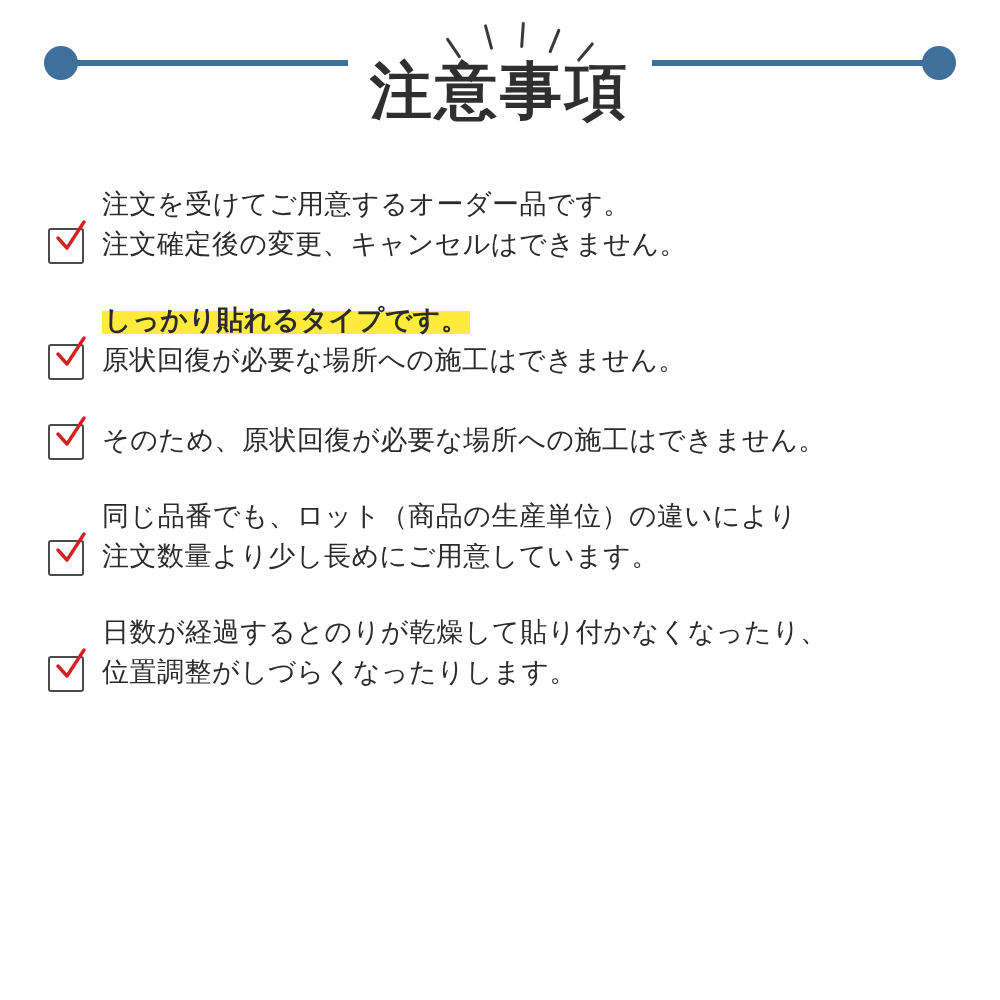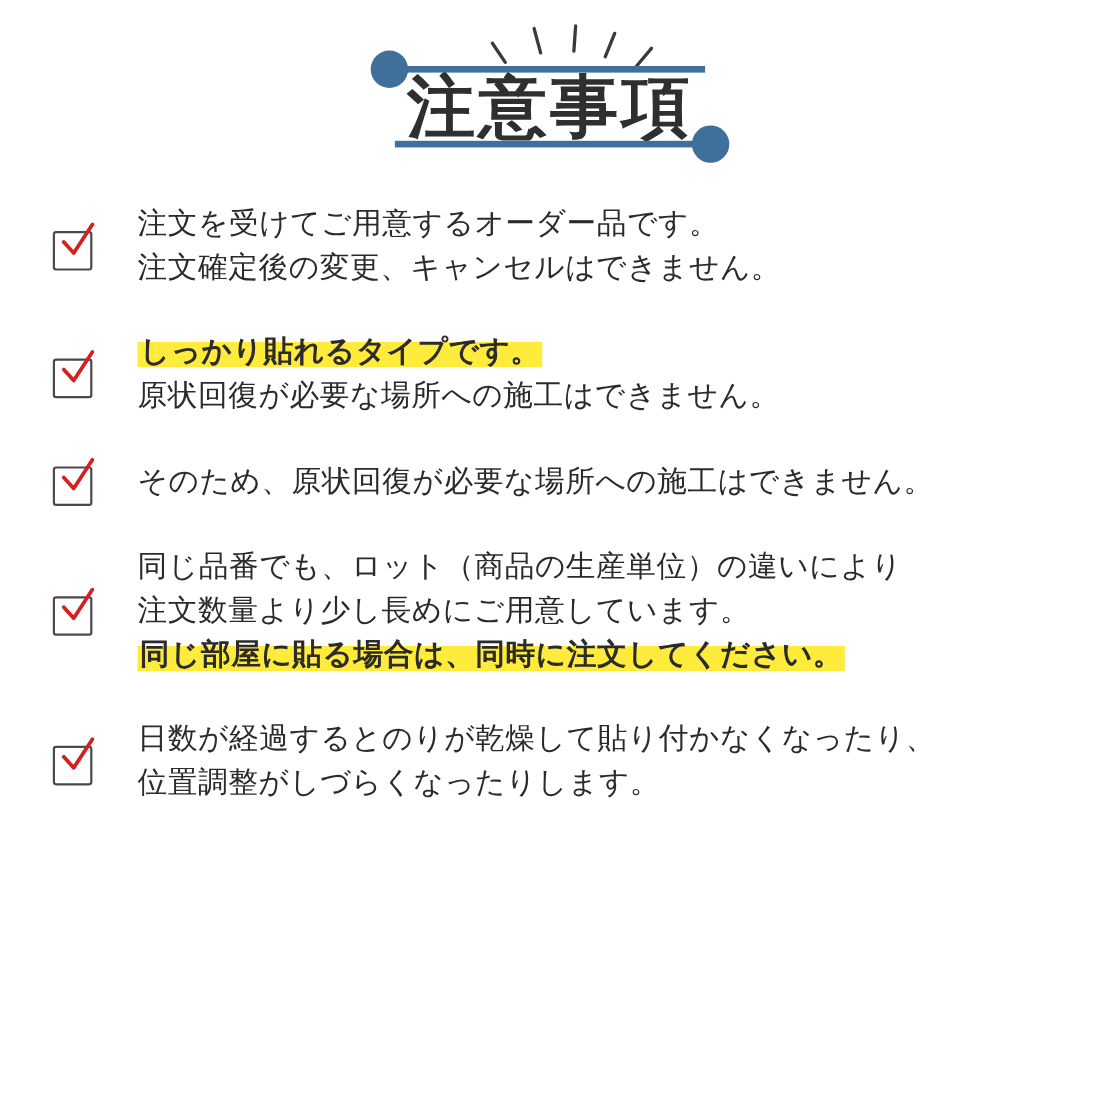--- a/index.html
+++ b/index.html
@@ -33,23 +33,21 @@
     position: absolute;
     background: #3a3a3a;
     border-radius: 2px;
   }
   .title-row {
     position: absolute;
     top: 60px;
     left: 0;
     right: 0;
     display: flex;
-    align-items: center;
     justify-content: center;
-    flex-direction: column;
   }
   .rule {
     position: relative;
     height: 6px;
     background: #3f6f9b;
     flex: 0 0 auto;
   }
   .rule.left { width: 300px; margin-right: 18px; }
   .rule.right { width: 300px; margin-left: 18px; }
   .dot {
@@ -74,23 +72,22 @@
     padding: 0 4px;
   }
 
   
   .notes {
     margin: 14px 0 0 0;
     padding: 0 40px 0 48px;
   }
   .note-item {
     display: flex;
-    align-items: center;
+    align-items: flex-end;
     margin-bottom: 36px;
-    gap: 23px;
   }
   .check-box {
     position: relative;
     flex: 0 0 auto;
     width: 32px;
     height: 32px;
     border: 2px solid #4a4a4a;
     border-radius: 3px;
     margin-right: 18px;
     margin-top: 8px;
@@ -183,21 +180,20 @@
 
   <div class="note-item">
     <div class="check-box">
       <svg class="check-mark" viewBox="0 0 34 34">
         <path d="M5 18 L14 28 L31 2" fill="none" stroke="#d32020" stroke-width="3.4" stroke-linecap="round" stroke-linejoin="round"></path>
       </svg>
     </div>
     <div class="lines">
       <div class="line">同じ品番でも、ロット（商品の生産単位）の違いにより</div>
       <div class="line">注文数量より少し長めにご用意しています。</div>
-      <div class="line"><span class="mark">同じ部屋に貼る場合は、同時に注文してください。</span></div>
     </div>
   </div>
 
   <div class="note-item">
     <div class="check-box">
       <svg class="check-mark" viewBox="0 0 34 34">
         <path d="M5 18 L14 28 L31 2" fill="none" stroke="#d32020" stroke-width="3.4" stroke-linecap="round" stroke-linejoin="round"></path>
       </svg>
     </div>
     <div class="lines">

